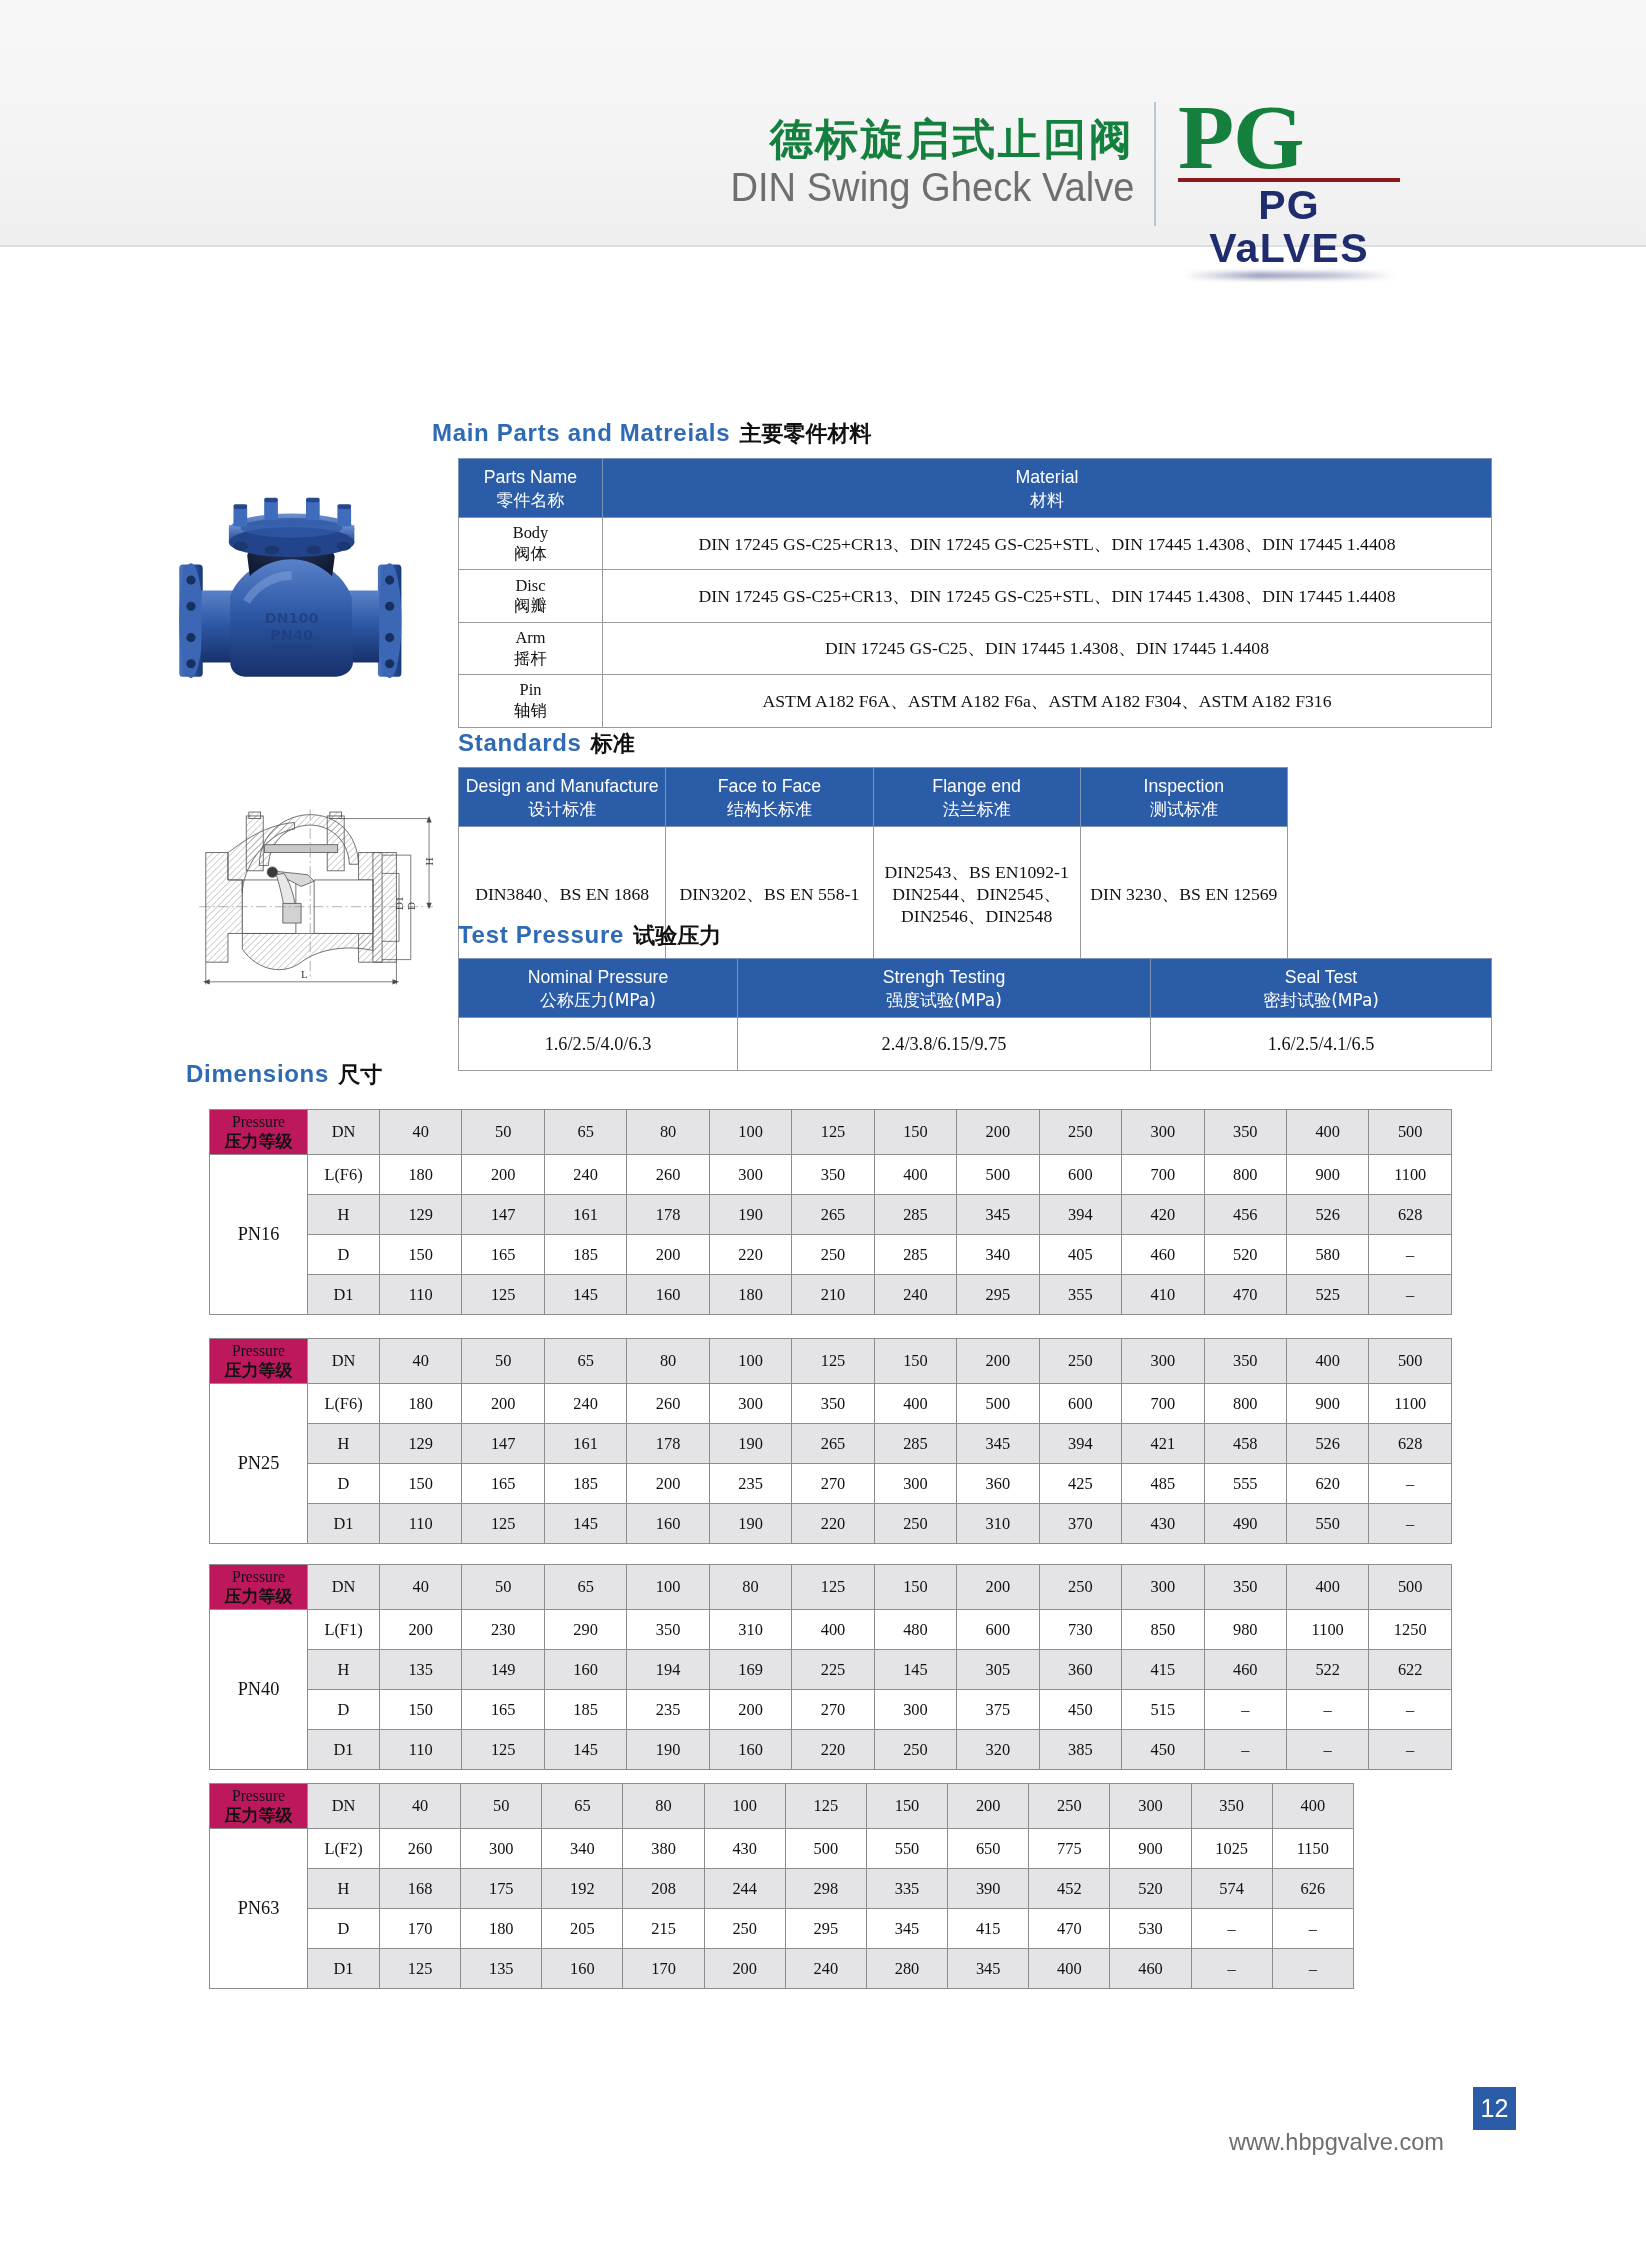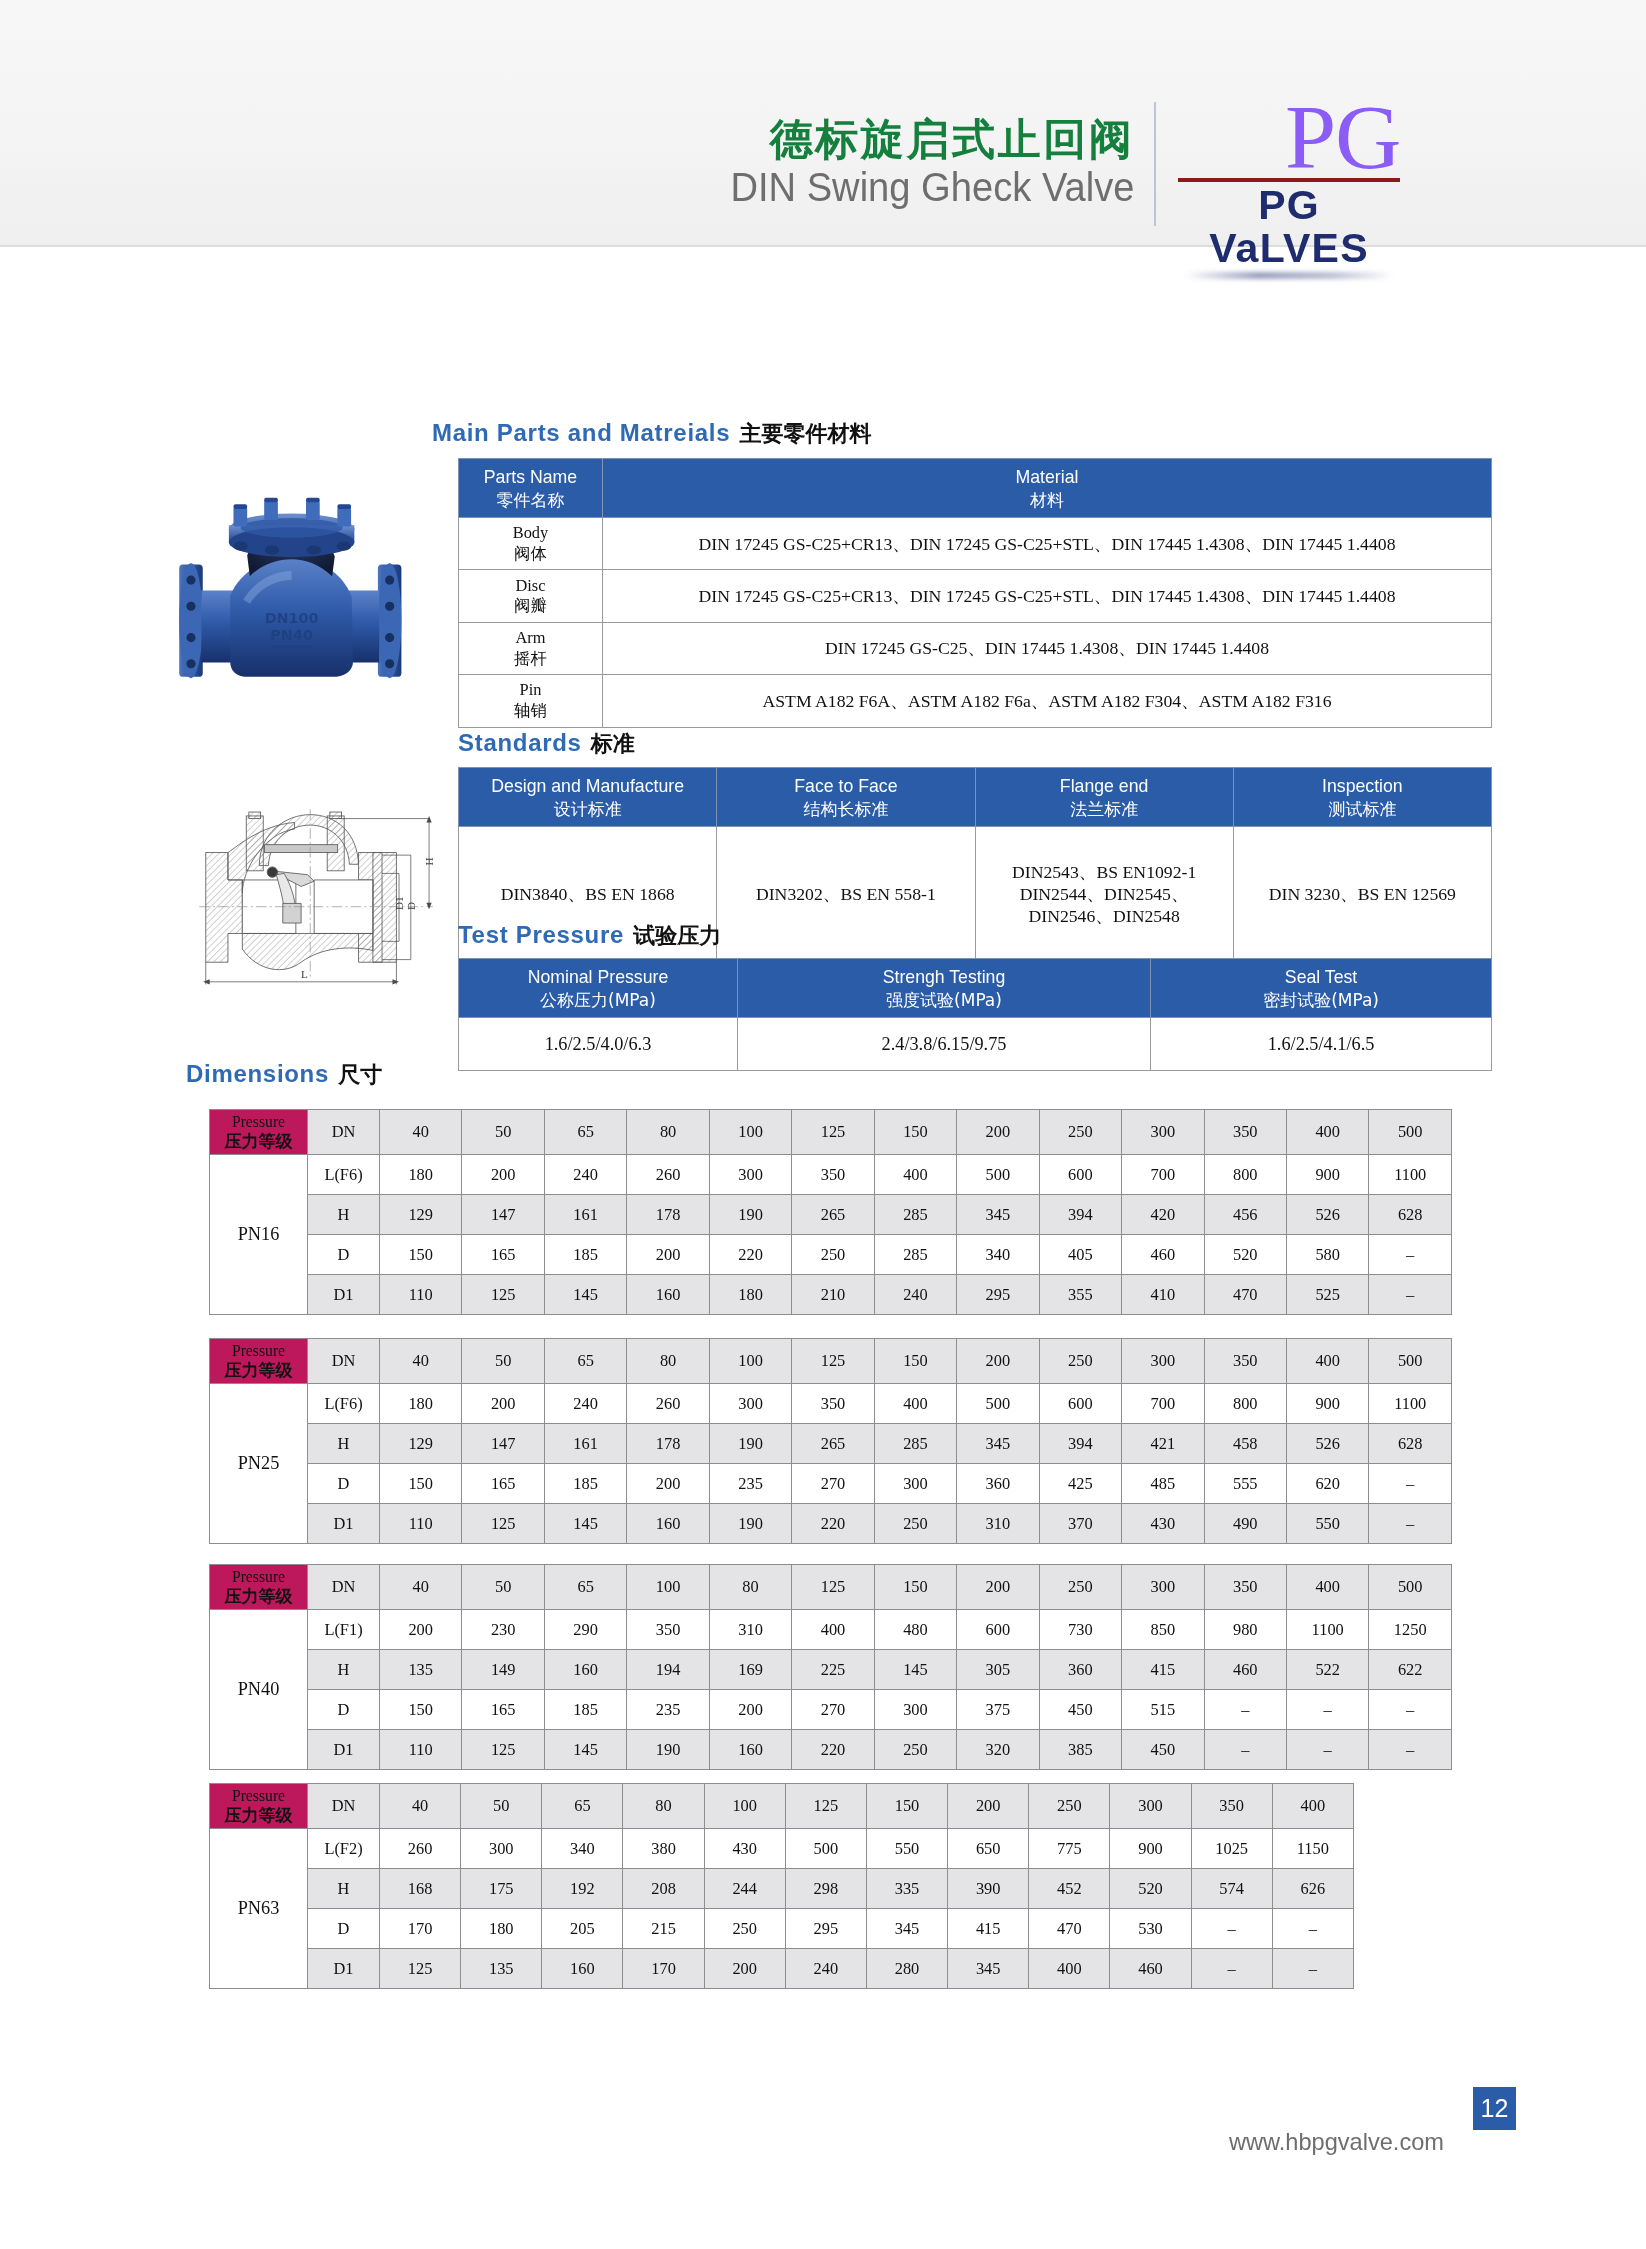--- a/index.html
+++ b/index.html
@@ -35,22 +35,22 @@
     letter-spacing:0px;line-height:1.18;white-space:nowrap;
     transform:scaleX(0.93);transform-origin:right center;
   }
   .title-divider{
     width:2px;height:124px;background:#b9c6d6;margin:0 22px 0 0;
   }
   
   .logo{position:relative;width:222px;height:131px;}
   .logo-pg{
     font-family:"Liberation Serif",serif;
-    font-size:92px;font-weight:normal;color:#8b5cf6;
-    line-height:0.95;letter-spacing:-1.3px;text-align:right;
+    font-size:92px;font-weight:bold;color:#15803d;
+    line-height:0.95;letter-spacing:-1.3px;text-align:left;
     margin-top:-3.9px;
   }
   .logo-bar{width:222px;height:4.6px;background:#8b1a1a;margin-top:-3.9px;}
   .logo-valves{
     font-family:"Liberation Sans",sans-serif;
     font-size:41px;font-weight:bold;color:#1f2d6e;
     letter-spacing:1.3px;text-align:center;line-height:1.05;margin-top:1.3px;
   }
   .logo-shadow{
     width:209px;height:7.9px;margin:2px auto 0;
@@ -348,21 +348,21 @@
           </td>
           <td style="font-size: 17.7px;">ASTM A182 F6A、ASTM A182 F6a、ASTM A182 F304、ASTM A182 F316</td>
         </tr>
       </tbody>
   </table>
 
   <div class="sec-h" style="left:458px;top:729px;">
     <span class="en">Standards</span><span class="cn">标准</span>
   </div>
 
-  <table class="tbl" id="standards-table" style="left:458px;top:767px;width:1034px;">
+  <table class="tbl" id="standards-table" style="left:458px;top:767px;width:830px;">
     <colgroup>
         <col style="width:25%">
         <col style="width:25%">
         <col style="width:25%">
         <col style="width:25%">
       </colgroup>
     <thead>
         <tr id="standards-head">
           <th>
             <span class="th-en">Design and Manufacture</span>

